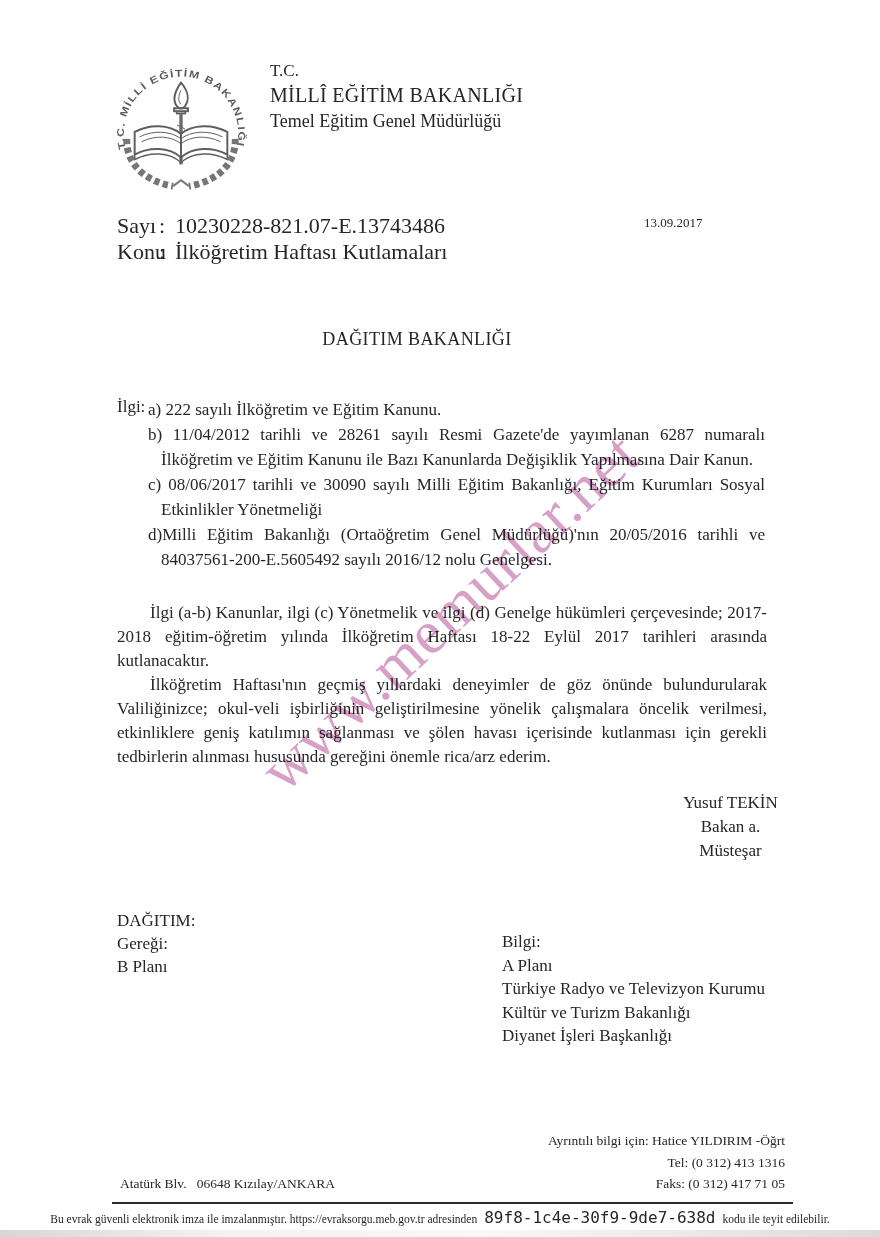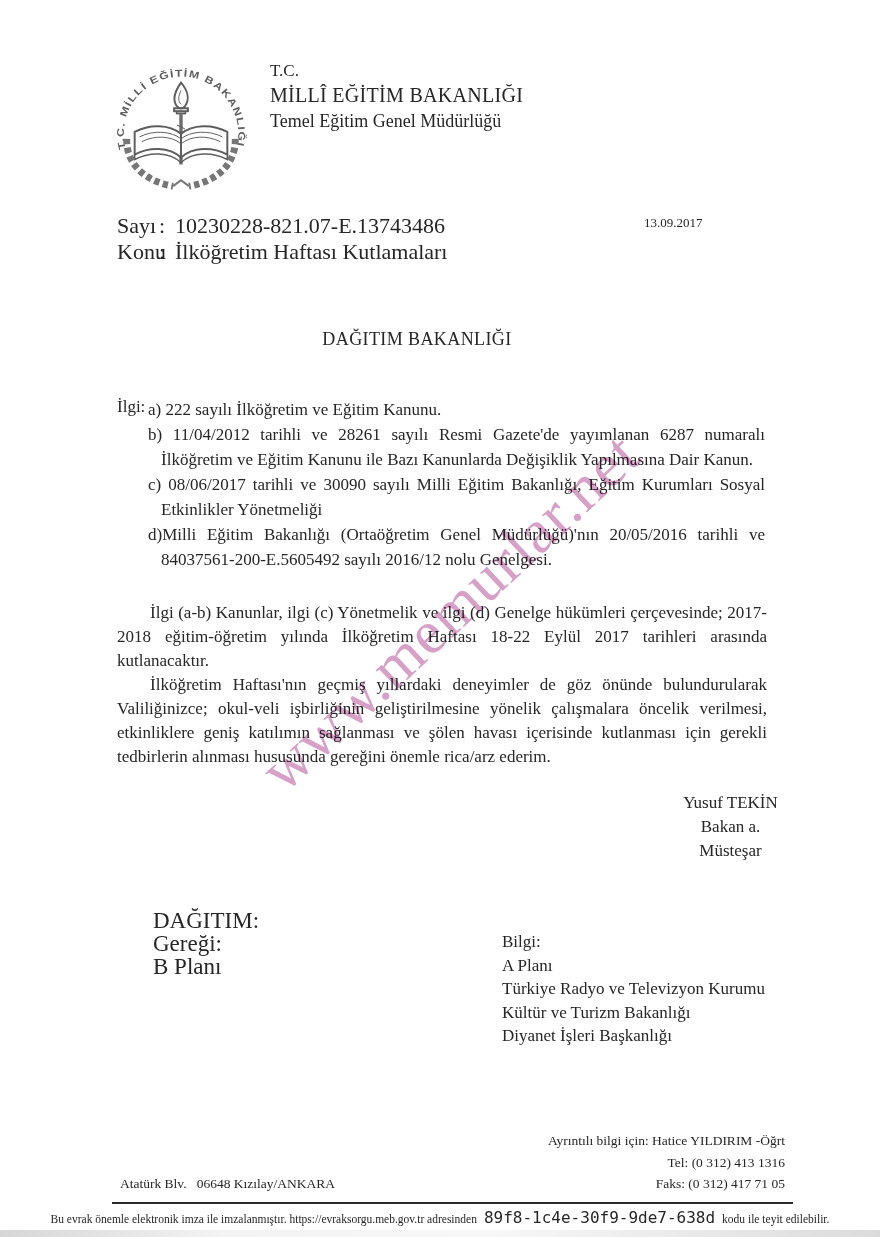--- a/index.html
+++ b/index.html
@@ -32,21 +32,21 @@
   .ilgi-item{font-size:17px;line-height:25px;text-align:justify;padding-left:13px;text-indent:-13px;}
 
   
   .bodytext{left:117px;top:601px;width:650px;}
   .bodytext p{font-size:17px;line-height:24px;text-align:justify;text-indent:33px;margin:0;}
 
   
   .signature{left:638px;top:791px;width:185px;text-align:center;font-size:17px;line-height:24px;}
 
   
-  .dist-left{left:117px;top:909px;font-size:23px;line-height:23px;margin-left:36px;}
+  .dist-left{left:117px;top:909px;font-size:17px;line-height:23px;}
   .dist-right{left:502px;top:930px;font-size:17px;line-height:23.5px;}
 
   
   .footer-left{left:120px;top:1130px;font-size:13.5px;line-height:21.5px;white-space:pre-wrap;}
   .footer-right{right:95px;top:1130px;font-size:13.5px;line-height:21.5px;text-align:right;}
 
   .rule{left:112px;top:1202px;width:681px;height:2px;background:#2b2b2b;}
   .verification{left:0;top:1208px;width:880px;display:flex;justify-content:center;align-items:baseline;gap:7px;}
   .v-small{font-size:11.5px;}
   .v-code{font-size:16px;font-family:"DejaVu Sans Mono",monospace;text-align:center;}
@@ -168,21 +168,21 @@
   </div>
   <div class="abs footer-right">
     <div>Ayrıntılı bilgi için: Hatice YILDIRIM -Öğrt</div>
     <div>Tel: (0 312) 413 1316</div>
     <div>Faks: (0 312) 417 71 05</div>
   </div>
 
   <div class="abs rule"></div>
 
   <div class="abs verification">
-    <span class="v-small">Bu evrak önemle elektronik imza ile imzalanmıştır. https://evraksorgu.meb.gov.tr adresinden</span>
+    <span class="v-small">Bu evrak güvenli elektronik imza ile imzalanmıştır. https://evraksorgu.meb.gov.tr adresinden</span>
     <span class="v-code">89f8-1c4e-30f9-9de7-638d</span>
     <span class="v-small">kodu ile teyit edilebilir.</span>
   </div>
 
   <div class="abs watermark">www.memurlar.net</div>
 
   <div class="abs scan-edge"></div>
 </div>
 
 </body></html>

